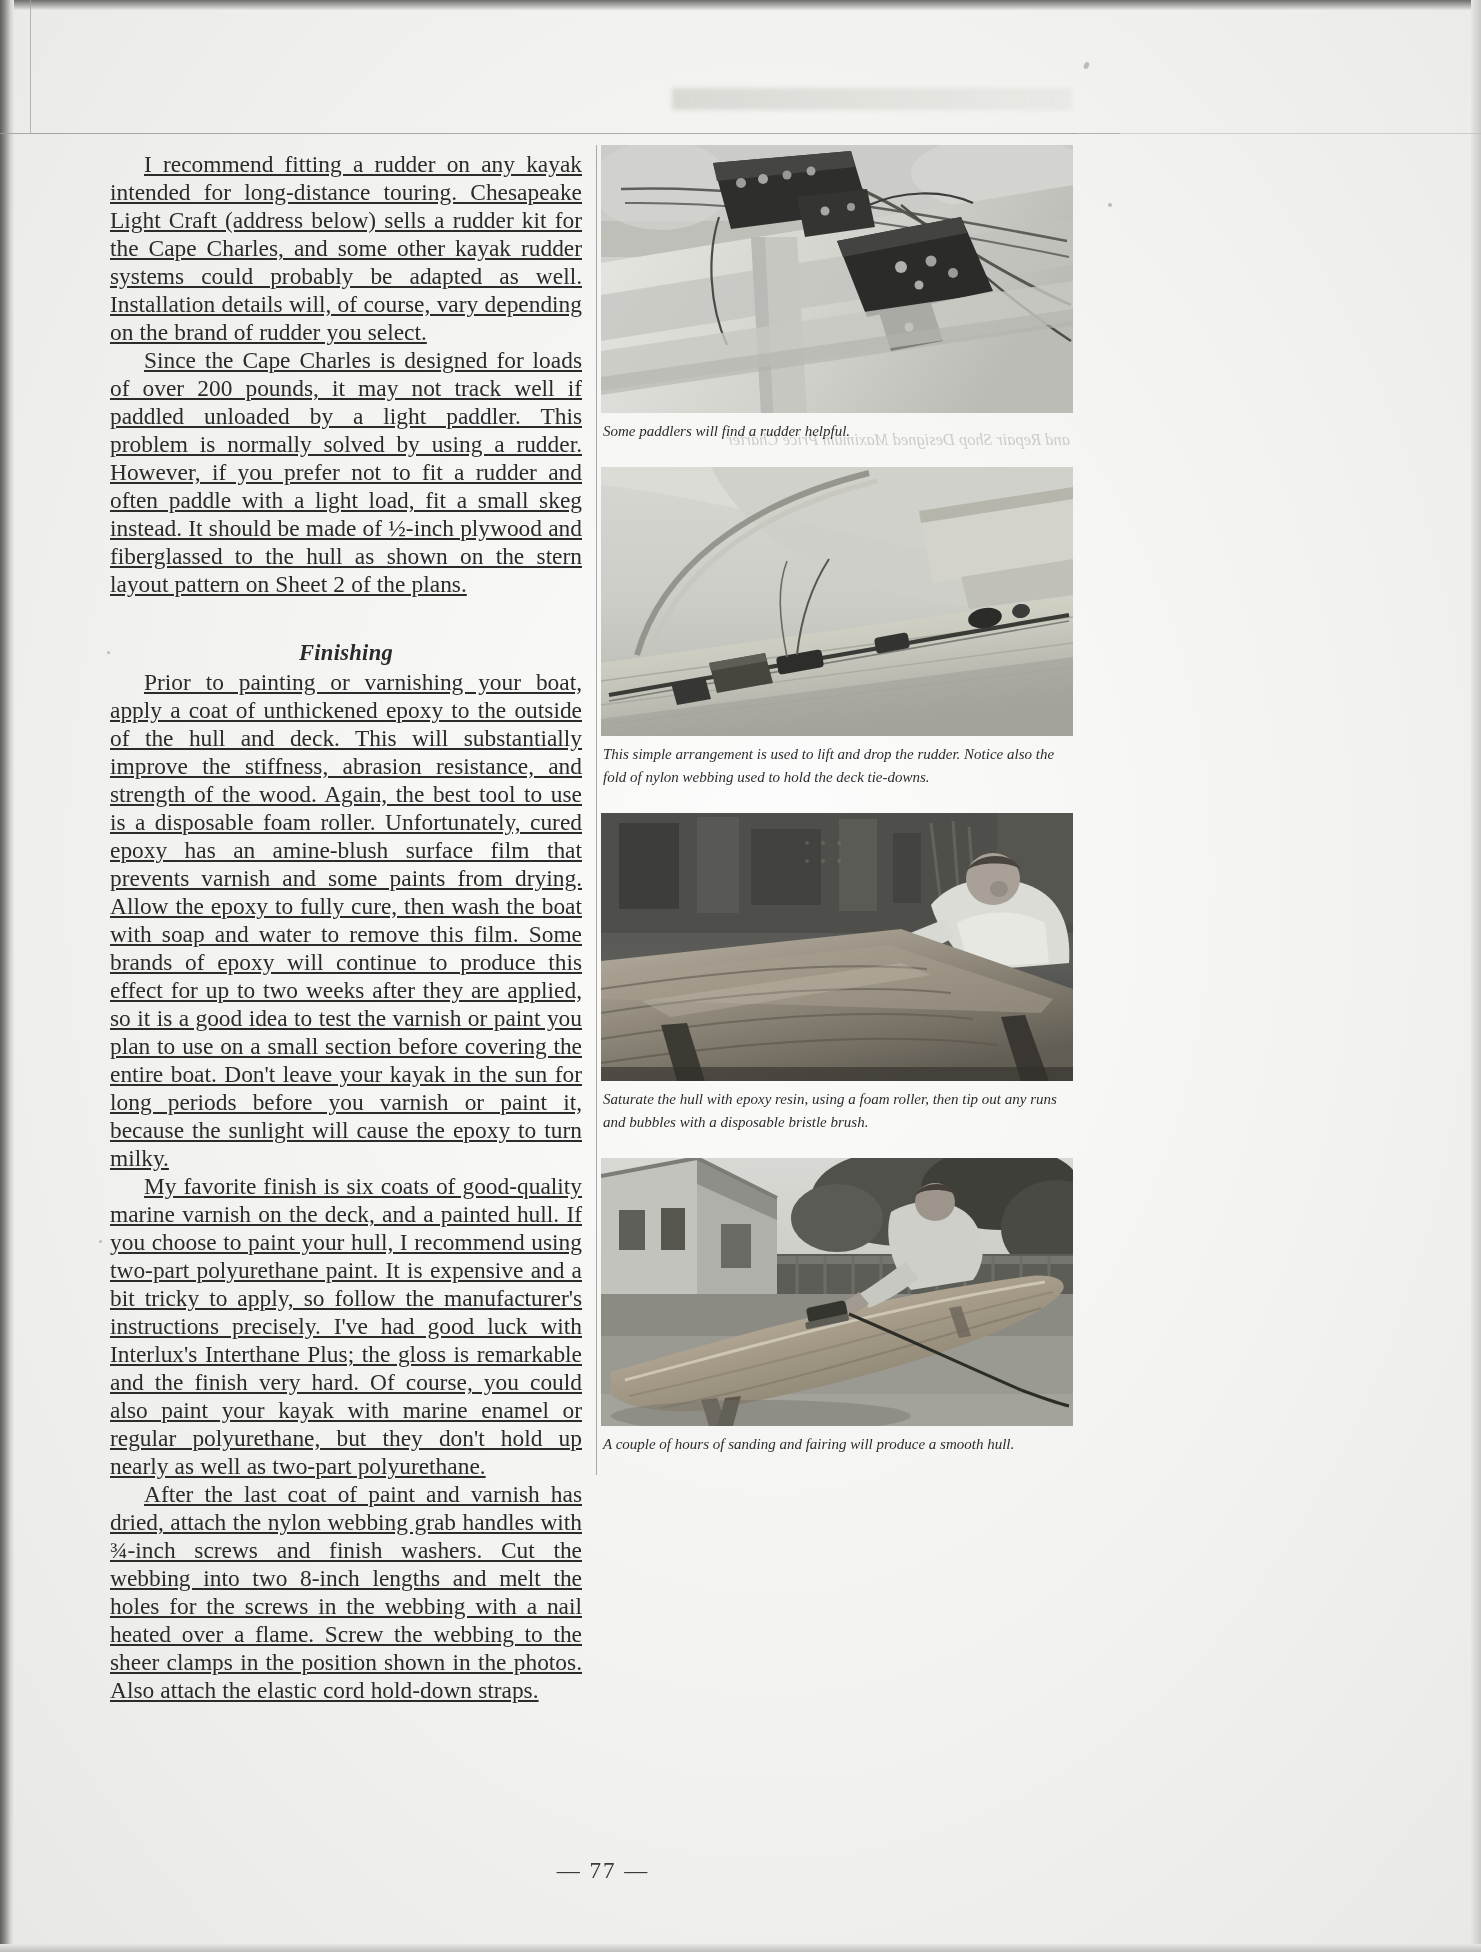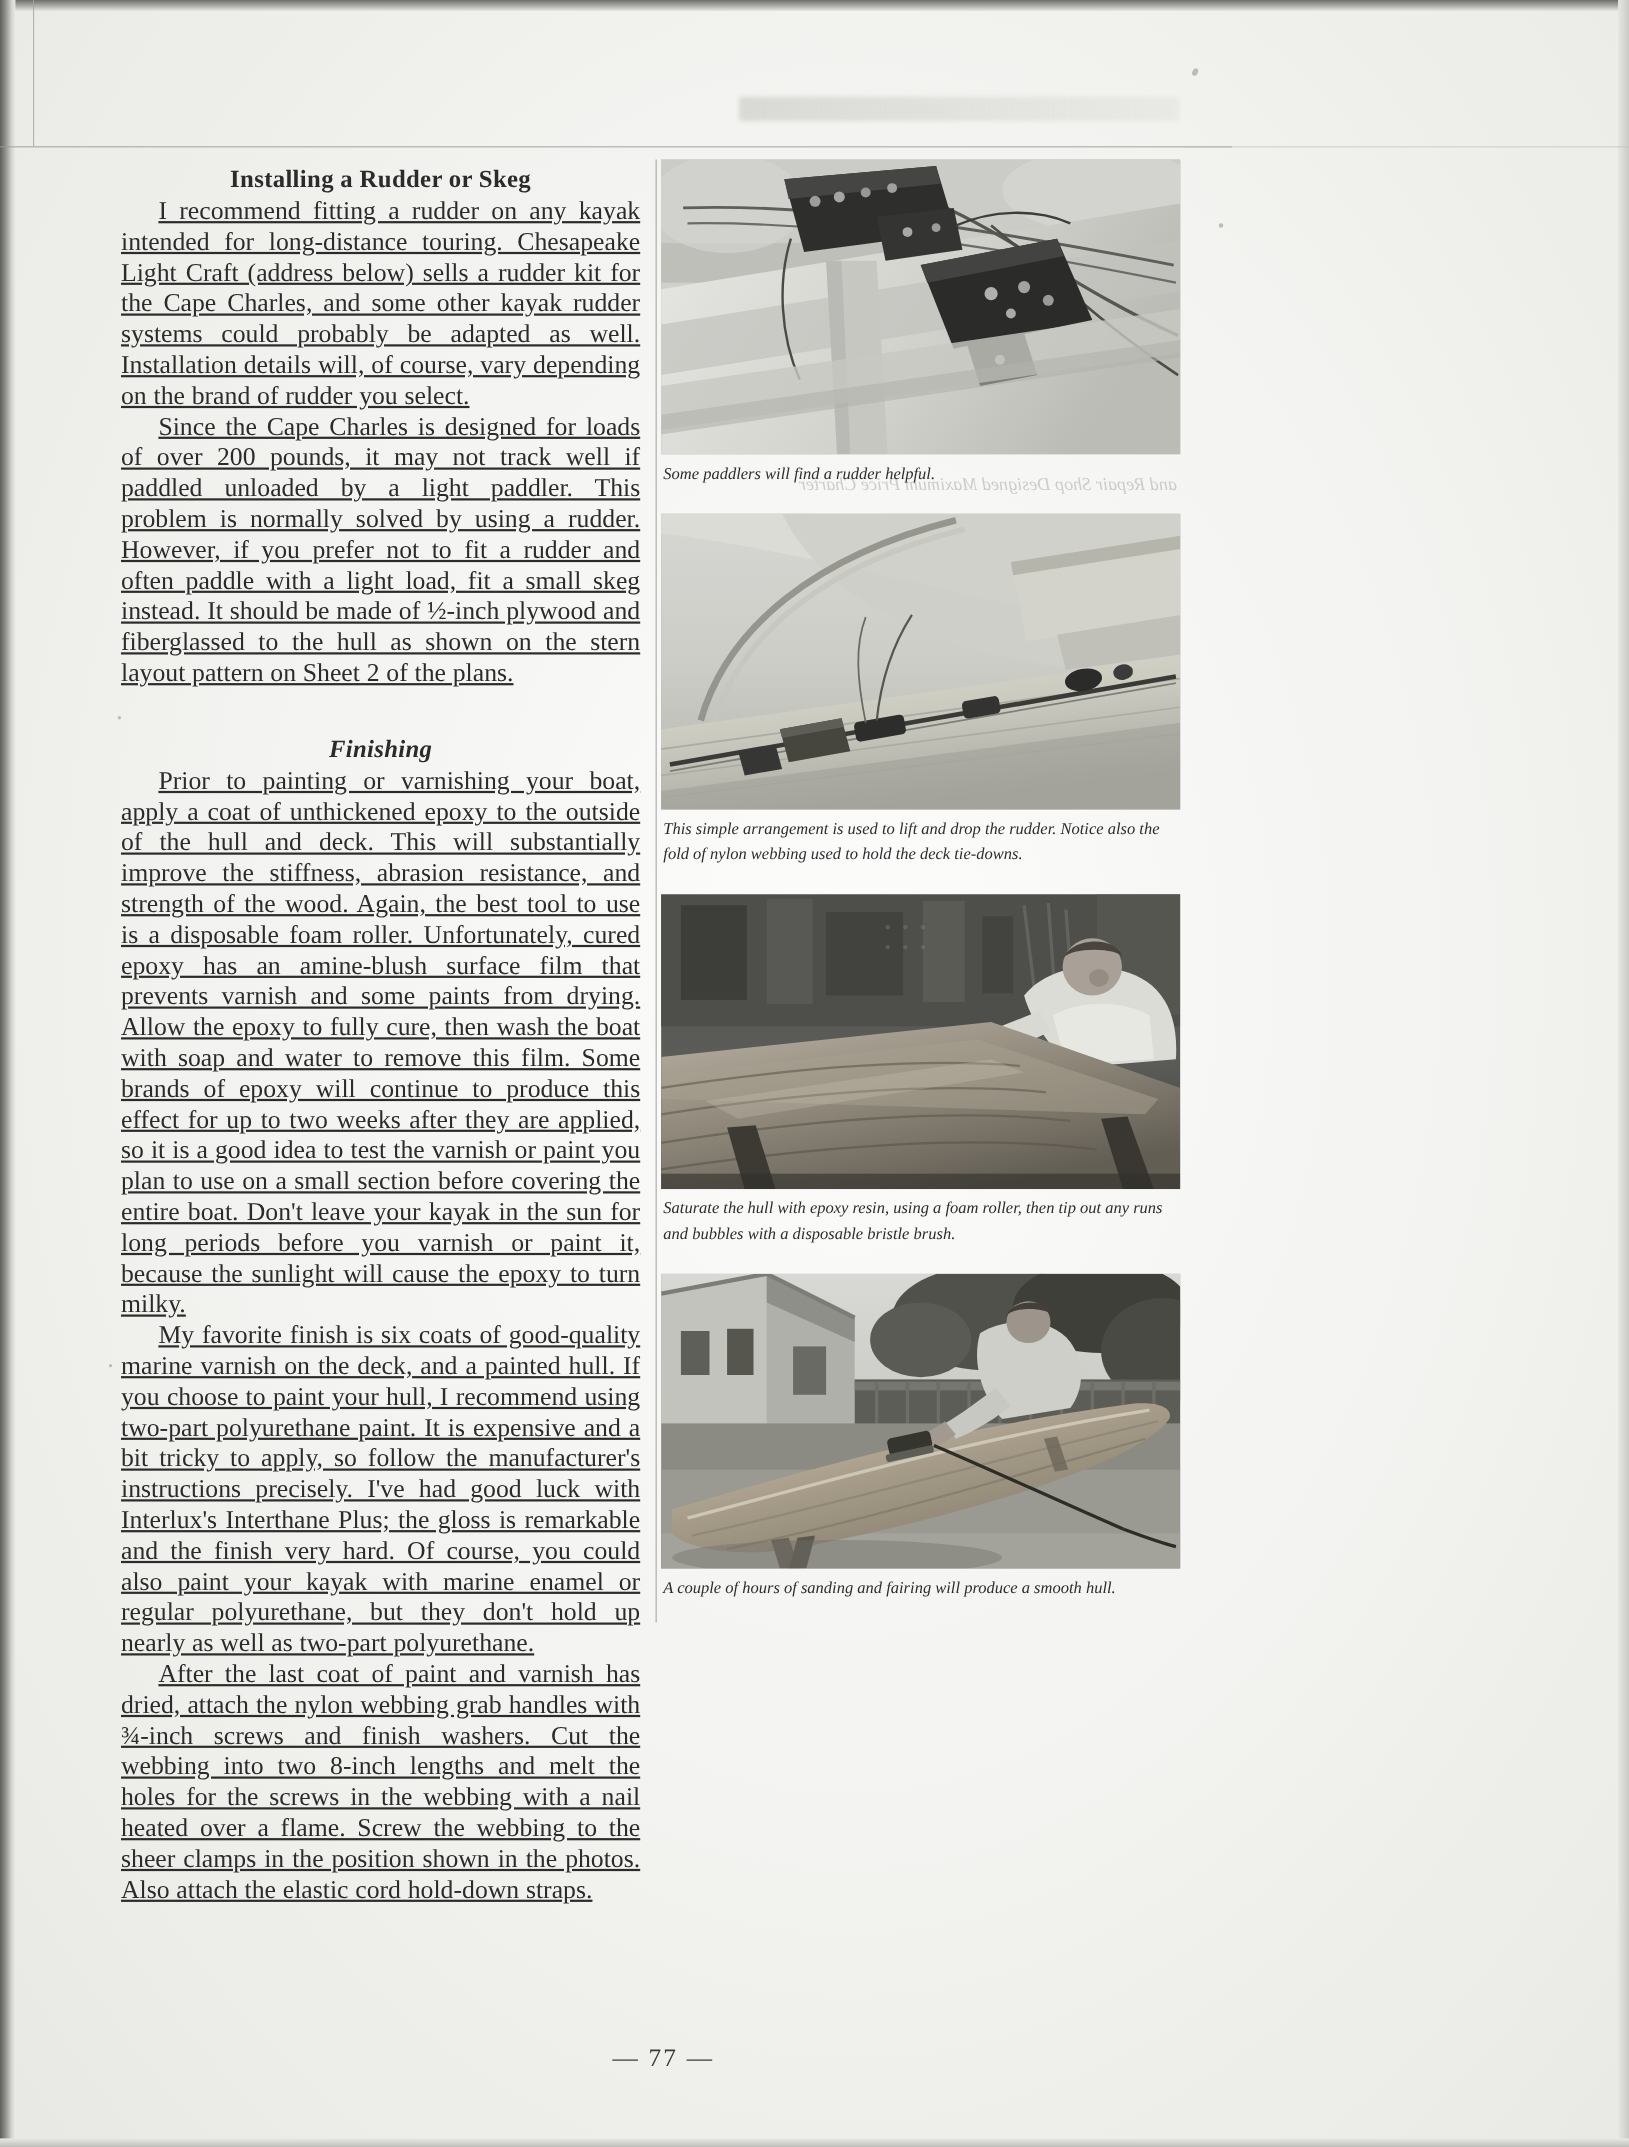--- a/index.html
+++ b/index.html
@@ -200,21 +200,20 @@
 
   <div class="speck" style="left:1084px; top:62px; width:5px; height:7px; transform:rotate(25deg);"></div>
   <div class="speck" style="left:1108px; top:203px; width:4px; height:4px;"></div>
   <div class="speck" style="left:107px; top:651px; width:3px; height:3px;"></div>
   <div class="speck" style="left:99px; top:1240px; width:3px; height:3px;"></div>
 
   <div class="content">
 
     <div class="col-left">
 
-      <h2 class="section-head">Installing a Rudder or Skeg</h2>
 
       <p class="body">I recommend fitting a rudder on any kayak intended for long-distance touring. Chesapeake Light Craft (address below) sells a rudder kit for the Cape Charles, and some other kayak rudder systems could probably be adapted as well. Installation details will, of course, vary depending on the brand of rudder you select.</p>
 
       <p class="body">Since the Cape Charles is designed for loads of over 200 pounds, it may not track well if paddled unloaded by a light paddler. This problem is normally solved by using a rudder. However, if you prefer not to fit a rudder and often paddle with a light load, fit a small skeg instead. It should be made of ½-inch plywood and fiberglassed to the hull as shown on the stern layout pattern on Sheet 2 of the plans.</p>
 
       <h2 class="section-head spaced">Finishing</h2>
 
       <p class="body">Prior to painting or varnishing your boat, apply a coat of unthickened epoxy to the outside of the hull and deck. This will substantially improve the stiffness, abrasion resistance, and strength of the wood. Again, the best tool to use is a disposable foam roller. Unfortunately,  cured epoxy has an amine-blush surface film that prevents varnish and some paints from drying. Allow the epoxy to fully cure, then wash the boat with soap and water to remove this film. Some brands of epoxy will continue to produce this effect for up to two weeks after they are applied, so it is a good idea to test the varnish or paint you plan to use on a small section before covering the entire boat. Don't leave your kayak in the sun for long periods before you varnish or paint it, because the sunlight will cause the epoxy to turn milky.</p>
 
       <p class="body">My favorite finish is six coats of good-quality marine varnish on the deck, and a painted hull. If you choose to paint your hull, I recommend using two-part polyurethane paint. It is expensive and a bit tricky to apply, so follow the manufacturer's instructions precisely. I've had good luck with Interlux's Interthane Plus; the gloss is remarkable and the finish very hard. Of course, you could also paint your kayak with marine enamel or regular polyurethane, but they don't hold up nearly as well as two-part polyurethane.</p>

